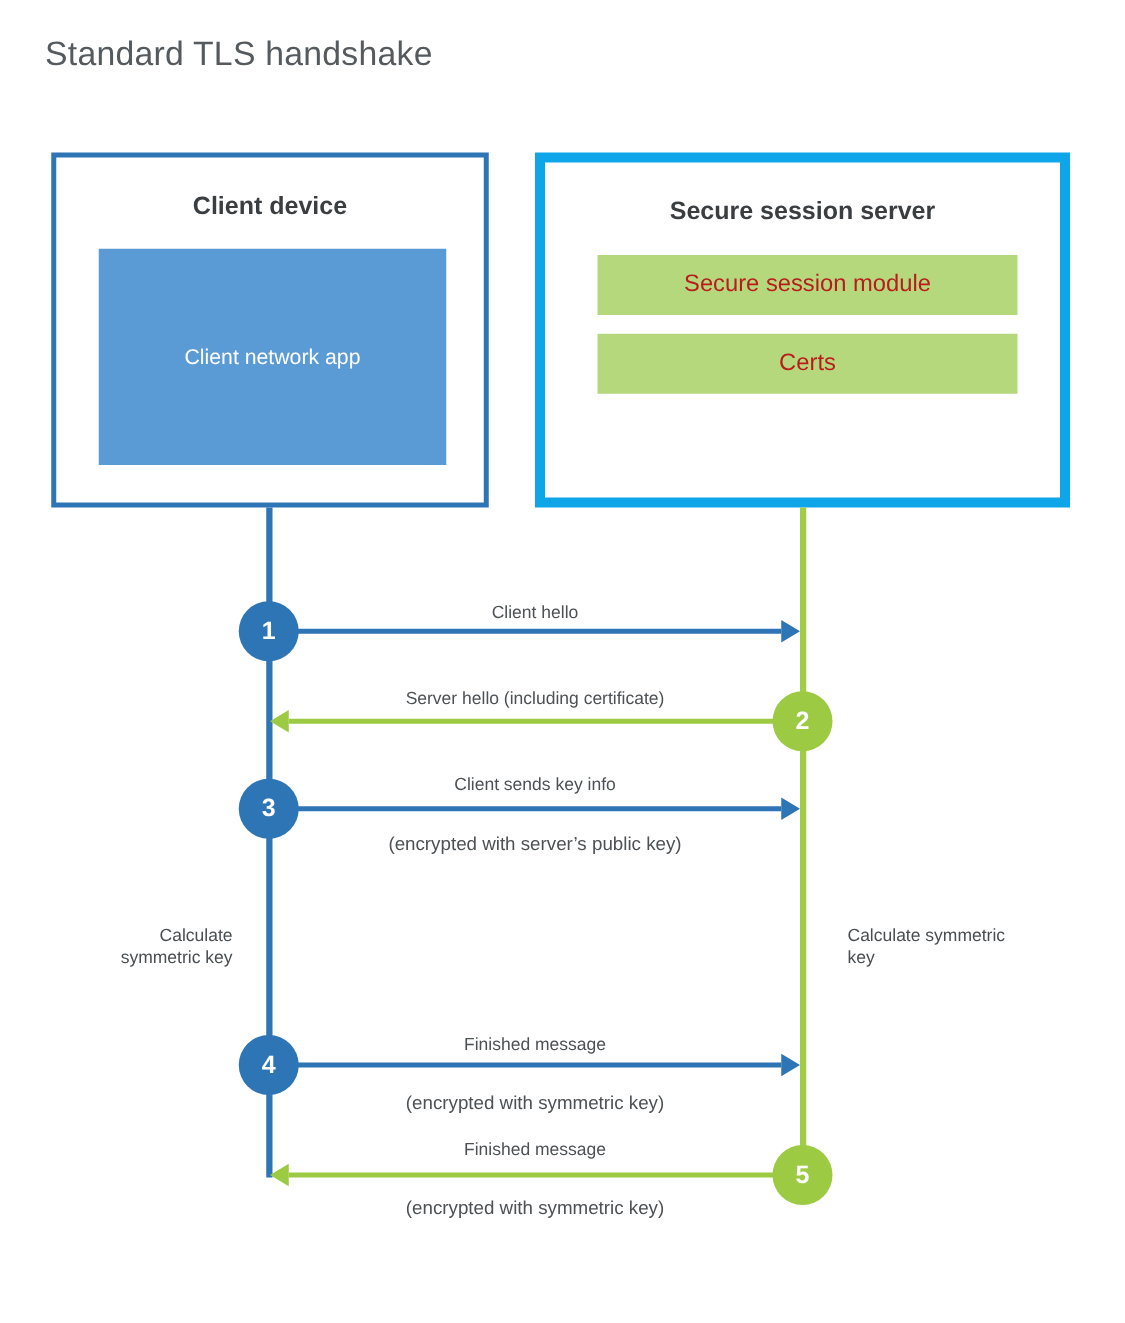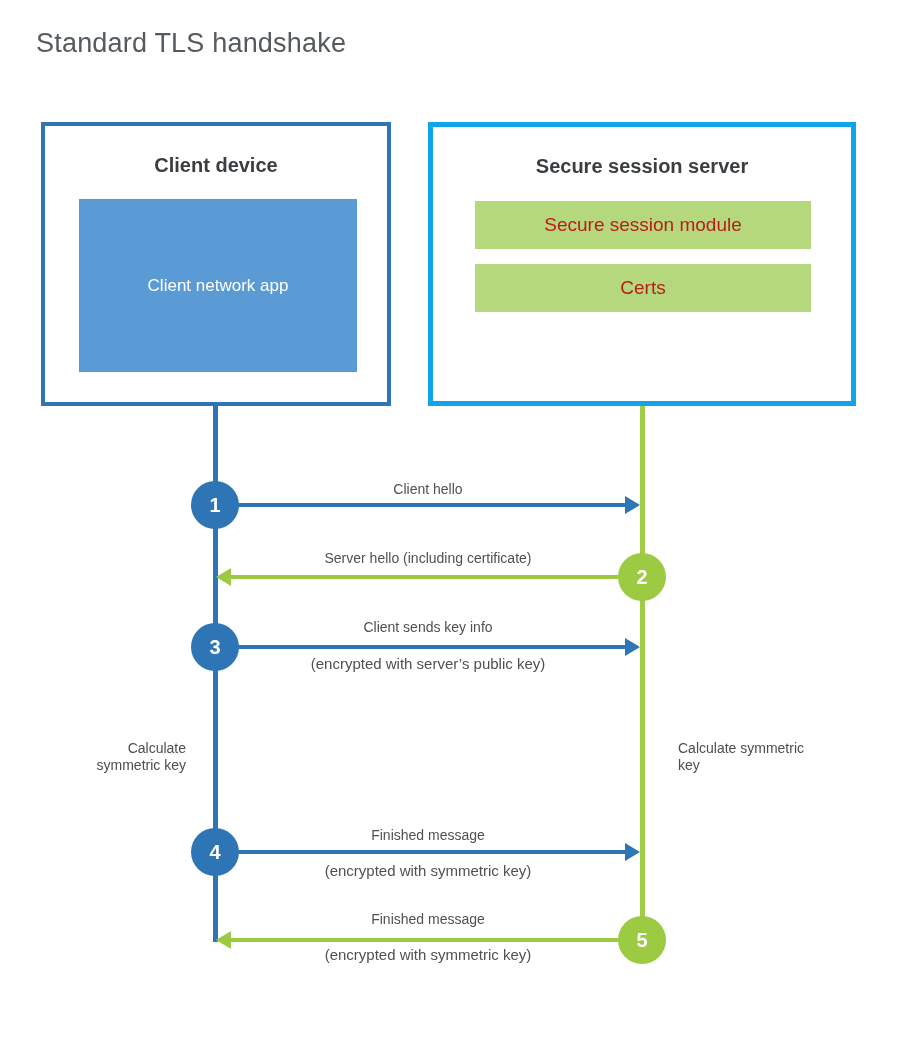--- a/index.html
+++ b/index.html
@@ -4,21 +4,21 @@
 <style>
   html,body{margin:0;padding:0;background:#ffffff;}
   body{font-family:"Liberation Sans","DejaVu Sans",sans-serif;}
   .canvas{position:relative;width:900px;height:1058px;background:#ffffff;overflow:hidden;}
 
   .page-title{position:absolute;left:36px;top:28px;font-size:27px;font-weight:300;color:#555a5e;letter-spacing:.2px;}
 
   
   .actor-box{position:absolute;top:122px;height:284px;background:#fff;box-sizing:border-box;}
   .client-box{left:41px;width:350px;border:4px solid #2e75b6;}
-  .server-box{left:428px;width:428px;border:5px solid #0ea5e9;}
+  .server-box{left:428px;width:428px;border:8px solid #0ea5e9;}
   .actor-title{position:absolute;top:28px;left:0;right:0;text-align:center;font-size:20px;font-weight:bold;color:#3b3e41;}
 
   .client-app{position:absolute;left:34px;top:73px;width:278px;height:173px;background:#5b9bd5;
     display:flex;align-items:center;justify-content:center;text-align:center;
     color:#fff;font-size:17px;line-height:28px;padding:0 30px;box-sizing:border-box;}
 
   .server-bar{position:absolute;left:42px;width:336px;height:48px;background:#b6d87d;
     display:flex;align-items:center;justify-content:center;color:#b91c1c;font-size:19px;}
   .bar-0{top:74px;} .bar-1{top:137px;} .bar-2{top:198px;}
 
@@ -47,21 +47,21 @@
   .head.left{border-top:9px solid transparent;border-bottom:9px solid transparent;border-right:15px solid #9ccb43;}
 
   .line-1{left:215px;top:503px;width:410px;} .head-1{left:625px;top:496px;}
   .line-2{left:231px;top:575px;width:411px;} .head-2{left:216px;top:568px;}
   .line-3{left:215px;top:645px;width:410px;} .head-3{left:625px;top:638px;}
   .line-4{left:215px;top:850px;width:410px;} .head-4{left:625px;top:843px;}
   .line-5{left:231px;top:938px;width:411px;} .head-5{left:216px;top:931px;}
 
   
   .msg{position:absolute;left:218px;width:420px;text-align:center;font-size:14px;color:#4d5154;}
-  .msg.sub{font-size:15px;}
+  .msg.sub{font-size:15px;margin-top:12px;}
   .msg-1{top:481px;}
   .msg-2{top:550px;}
   .msg-3{top:619px;} .msg-3s{top:655px;}
   .msg-4{top:827px;} .msg-4s{top:862px;}
   .msg-5{top:911px;} .msg-5s{top:946px;}
 
   
   .note{position:absolute;font-size:14px;line-height:17px;color:#4a4e51;}
   .note-decrypt{left:678px;top:632px;width:140px;}
   .note-calc-left{left:66px;top:740px;width:120px;text-align:right;}

